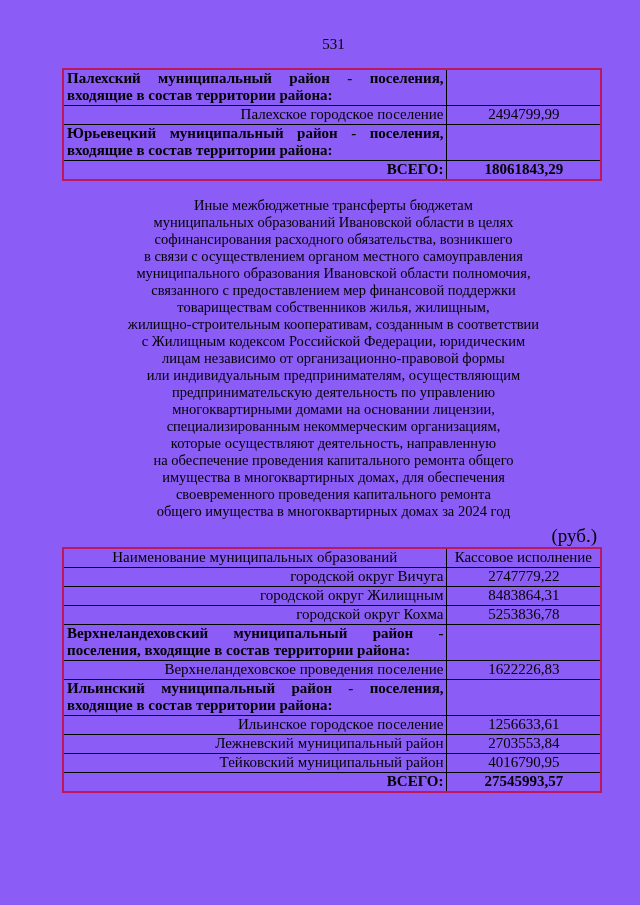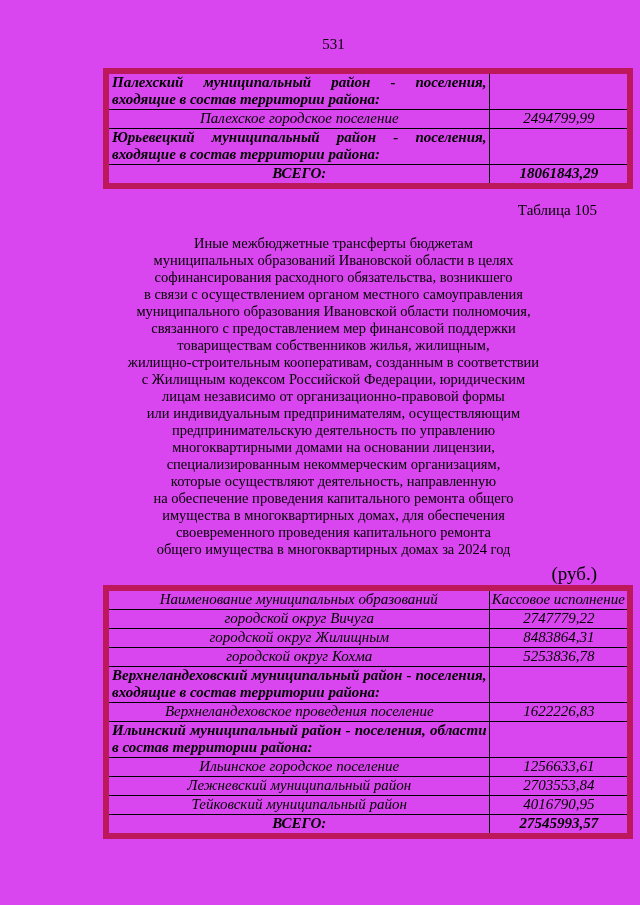--- a/index.html
+++ b/index.html
@@ -1,48 +1,47 @@
 <!DOCTYPE html>
 <html><head>
 <meta charset="utf-8">
 <style>
   * { margin:0; padding:0; box-sizing:border-box; }
   html,body { background:#ffffff; }
   .page {
     position:relative;
     width:640px; height:905px;
-    background:#d946ef;
+    background:#8b5cf6;
     color:#000000;
     font-family:"Liberation Serif","DejaVu Serif",serif;
     overflow:hidden;
   }
   .page-number {
     margin:36px 43px 0 70px;
     text-align:center;
     font-size:15px; line-height:17px;
   }
   table.doc-table {
     border-collapse:collapse;
     table-layout:fixed;
     width:524px;
-    margin-left:103px;
-    border:6px solid #be185d;
-    font-style:italic;
+    margin-left:62px;
+    border:2px solid #be185d;
   }
   table.t1 { margin-top:15px; }
   table.t2 { margin-top:3px; }
   .doc-table td, .doc-table th {
     border:1px solid #000;
     font-size:15px; line-height:17px;
     vertical-align:top;
     padding:0 2px 1px 3px;
     overflow:hidden;
   }
-  .c-name { width:383px; text-align:center; }
-  .c-val  { width:141px; text-align:center; }
+  .c-name { width:383px; text-align:right; }
+  .c-val  { width:155px; text-align:center; }
   tr.bold td { font-weight:bold; }
   tr.bold td.c-name { text-align:justify; }
   tr.total td { font-weight:bold; }
   .t2 th {
     font-weight:normal;
     text-align:center;
     padding:0 2px 1px 2px;
   }
   .table-label {
     margin:13px 43px 0 70px;
@@ -83,21 +82,20 @@
         <td class="c-name">Юрьевецкий муниципальный район - поселения, входящие в состав территории района:</td>
         <td class="c-val"></td>
       </tr>
       <tr class="total">
         <td class="c-name">ВСЕГО:</td>
         <td class="c-val">18061843,29</td>
       </tr>
     </tbody>
   </table>
 
-  <div class="table-label">Таблица 105</div>
 
   <div class="doc-title">Иные межбюджетные трансферты бюджетам
 муниципальных образований Ивановской области в целях
 софинансирования расходного обязательства, возникшего
 в связи с осуществлением органом местного самоуправления
 муниципального образования Ивановской области полномочия,
 связанного с предоставлением мер финансовой поддержки
 товариществам собственников жилья, жилищным,
 жилищно-строительным кооперативам, созданным в соответствии
 с Жилищным кодексом Российской Федерации, юридическим
@@ -136,21 +134,21 @@
       </tr>
       <tr class="bold">
         <td class="c-name">Верхнеландеховский муниципальный район - поселения, входящие в состав территории района:</td>
         <td class="c-val"></td>
       </tr>
       <tr>
         <td class="c-name">Верхнеландеховское проведения поселение</td>
         <td class="c-val">1622226,83</td>
       </tr>
       <tr class="bold">
-        <td class="c-name">Ильинский муниципальный район - поселения, области в состав территории района:</td>
+        <td class="c-name">Ильинский муниципальный район - поселения, входящие в состав территории района:</td>
         <td class="c-val"></td>
       </tr>
       <tr>
         <td class="c-name">Ильинское городское поселение</td>
         <td class="c-val">1256633,61</td>
       </tr>
       <tr>
         <td class="c-name">Лежневский муниципальный район</td>
         <td class="c-val">2703553,84</td>
       </tr>

